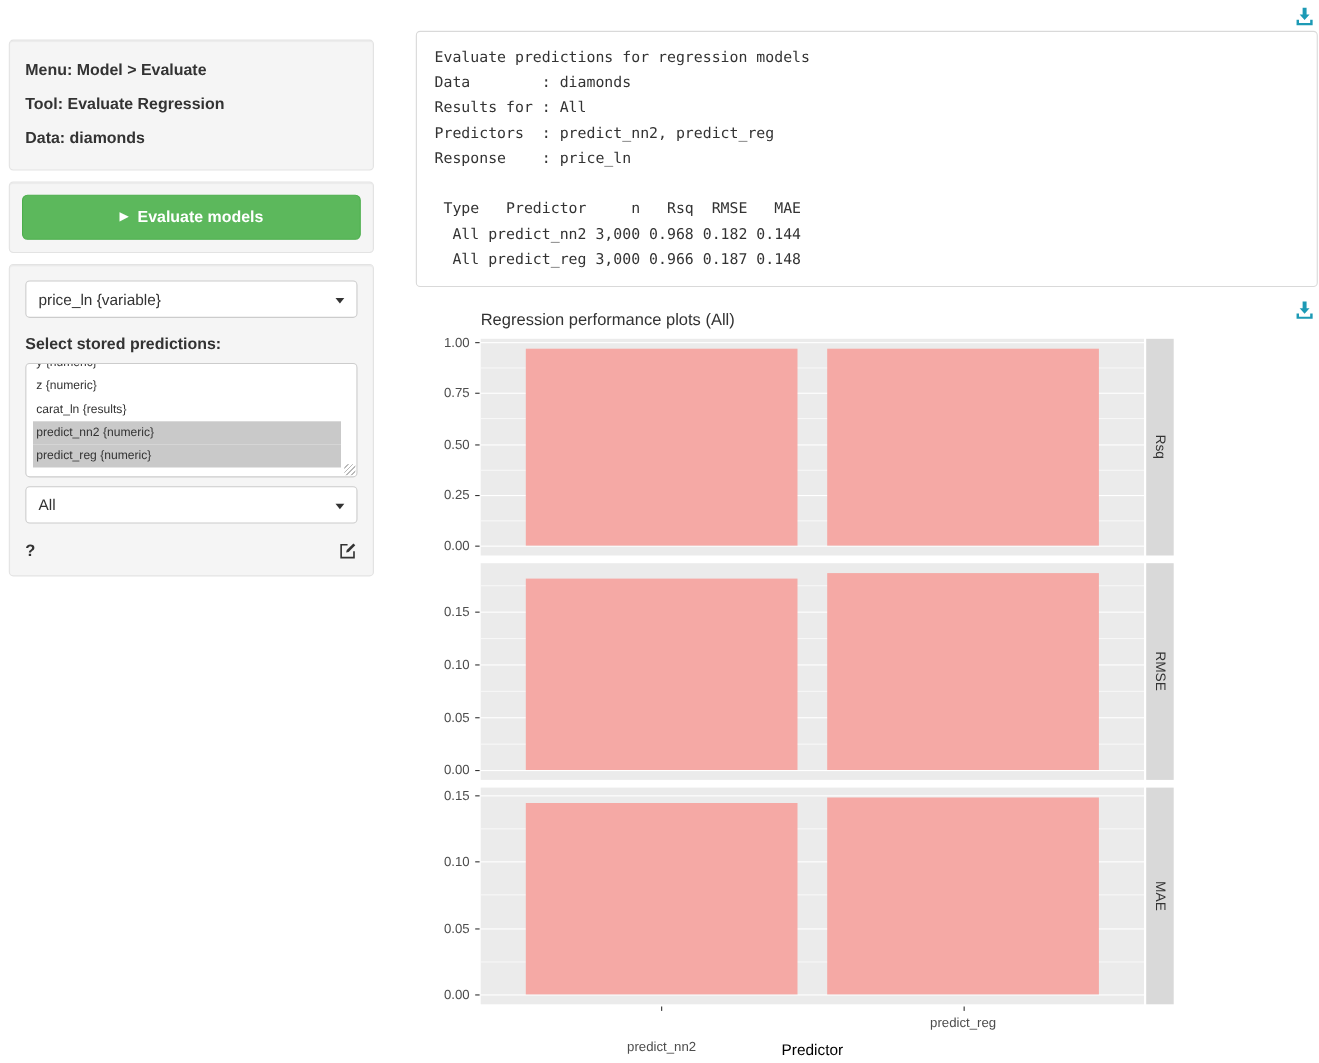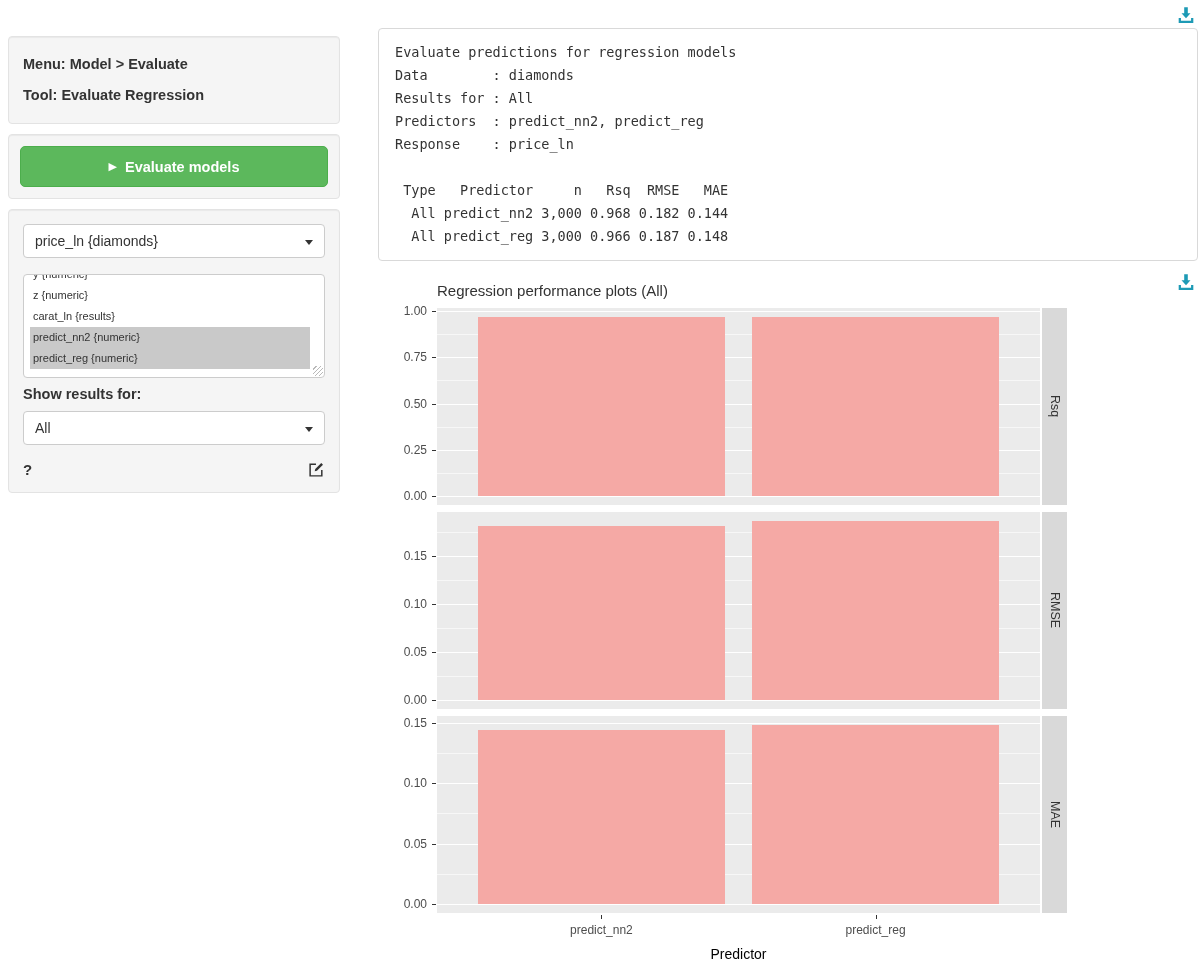--- a/index.html
+++ b/index.html
@@ -83,47 +83,48 @@
   .xtick-label { position: absolute; text-align: center; font-size: 12px; color: #4d4d4d; }
   .x-axis-title { position: absolute; text-align: center; font-size: 14px; color: #000; }
 </style>
 </head>
 <body>
 
 <div class="sidebar">
   <div class="well info-well">
     <div class="info-line">Menu: Model &gt; Evaluate</div>
     <div class="info-line">Tool: Evaluate Regression</div>
+    <div class="info-line">Data: diamonds</div>
   </div>
 
   <div class="well button-well">
     <button class="btn-eval">
       <span class="play-icon">▶</span>
       <span>Evaluate models</span>
     </button>
   </div>
 
   <div class="well form-well">
     <div class="select-box">
-      <span>price_ln {diamonds}</span>
+      <span>price_ln {variable}</span>
       <span class="caret-down"></span>
     </div>
 
+    <div class="form-label">Select stored predictions:</div>
     <div class="listbox">
       <div class="lb-inner">
           <div class="lb-item">y {numeric}</div>
           <div class="lb-item">z {numeric}</div>
           <div class="lb-item">carat_ln {results}</div>
           <div class="lb-item sel">predict_nn2 {numeric}</div>
           <div class="lb-item sel">predict_reg {numeric}</div>
         </div>
       <div class="resize-grip"></div>
     </div>
 
-    <div class="form-label">Show results for:</div>
     <div class="select-box">
       <span>All</span>
       <span class="caret-down"></span>
     </div>
 
 
     <div class="icons-row">
       <span class="help-link">?</span>
       <span class="edit-icon">
         <svg width="17" height="17" viewBox="0 0 16 16">
@@ -233,18 +234,18 @@
       <div class="ytick-label" style="top: 528.542px; left: 0px; width: 49px;">0.05</div>
       <div class="ytick-mark" style="top: 535.542px; left: 54px;"></div>
       <div class="ytick-label" style="top: 468.038px; left: 0px; width: 49px;">0.10</div>
       <div class="ytick-mark" style="top: 475.038px; left: 54px;"></div>
       <div class="ytick-label" style="top: 407.534px; left: 0px; width: 49px;">0.15</div>
       <div class="ytick-mark" style="top: 414.534px; left: 54px;"></div>
       <div class="strip" style="left: 664px; top: 408px; width: 25px; height: 197px;">
         <span class="strip-label">MAE</span>
       </div>
       <div class="xtick-mark" style="left: 223.438px; top: 607px;"></div>
-      <div class="xtick-label" style="left: 163.438px; top: 615px; width: 120px;">predict_nn2</div>
+      <div class="xtick-label" style="left: 163.438px; top: 636px; width: 120px;">predict_nn2</div>
       <div class="xtick-mark" style="left: 497.562px; top: 607px;"></div>
       <div class="xtick-label" style="left: 437.562px; top: 615px; width: 120px;">predict_reg</div>
       <div class="x-axis-title" style="left: 59px; top: 638px; width: 603px;">Predictor</div>
     </div>
 </div>
 
 </body></html>

